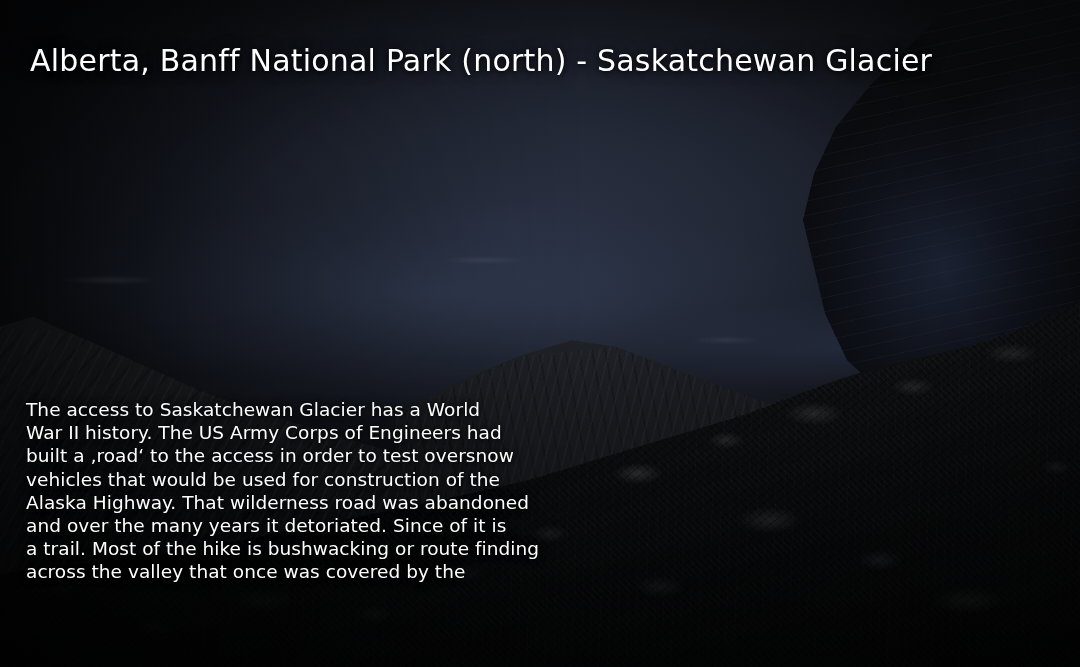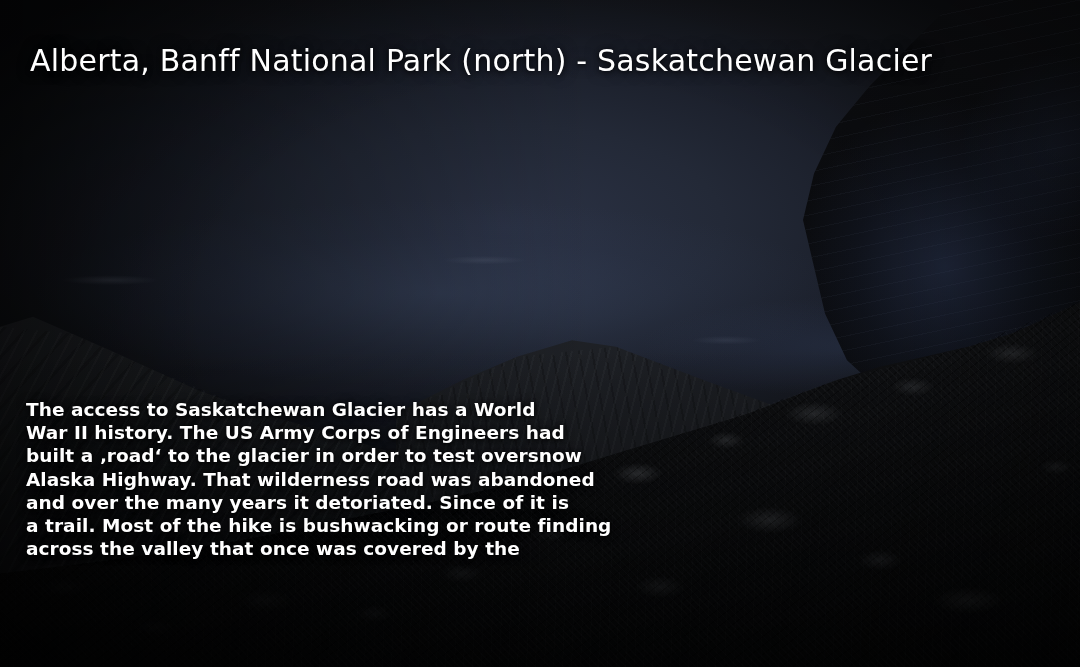--- a/index.html
+++ b/index.html
@@ -159,21 +159,21 @@
     top:398px;
     width:530px;
     margin:0;
     color:#ffffff;
     font-size:18.5px;
     font-weight:400;
     line-height:23.2px;
     letter-spacing:.05px;
     text-shadow:0 1px 4px rgba(0,0,0,.92),0 0 10px rgba(0,0,0,.7);
   }
-  .caption .ln{display:block;white-space:nowrap;font-weight:bold;}
+  .caption .ln{display:block;white-space:nowrap;}
 </style>
 </head>
 <body>
 
 <div id="scene">
 
   <div class="layer sky"></div>
   <div class="layer sky-haze"></div>
   <div class="layer clouds"></div>
   <div class="layer ridge-far"></div>
@@ -186,20 +186,21 @@
   <div class="layer talus-rocks"></div>
   <div class="layer talus-grain"></div>
   <div class="layer fg-shade"></div>
   <div class="layer vignette"></div>
 
   <h1 class="title">Alberta, Banff National Park (north) - Saskatchewan Glacier</h1>
 
   <div class="caption">
     <span class="ln">The access to Saskatchewan Glacier has a World</span>
     <span class="ln">War II history. The US Army Corps of Engineers had</span>
-    <span class="ln">built a ‚road‘ to the glacier in order to test oversnow</span>
+    <span class="ln">built a ‚road‘ to the access in order to test oversnow</span>
+    <span class="ln">vehicles that would be used for construction of the</span>
     <span class="ln">Alaska Highway. That wilderness road was abandoned</span>
     <span class="ln">and over the many years it detoriated. Since of it is</span>
     <span class="ln">a trail. Most of the hike is bushwacking or route finding</span>
     <span class="ln">across the valley that once was covered by the</span>
   </div>
 
 </div>
 
 </body></html>

